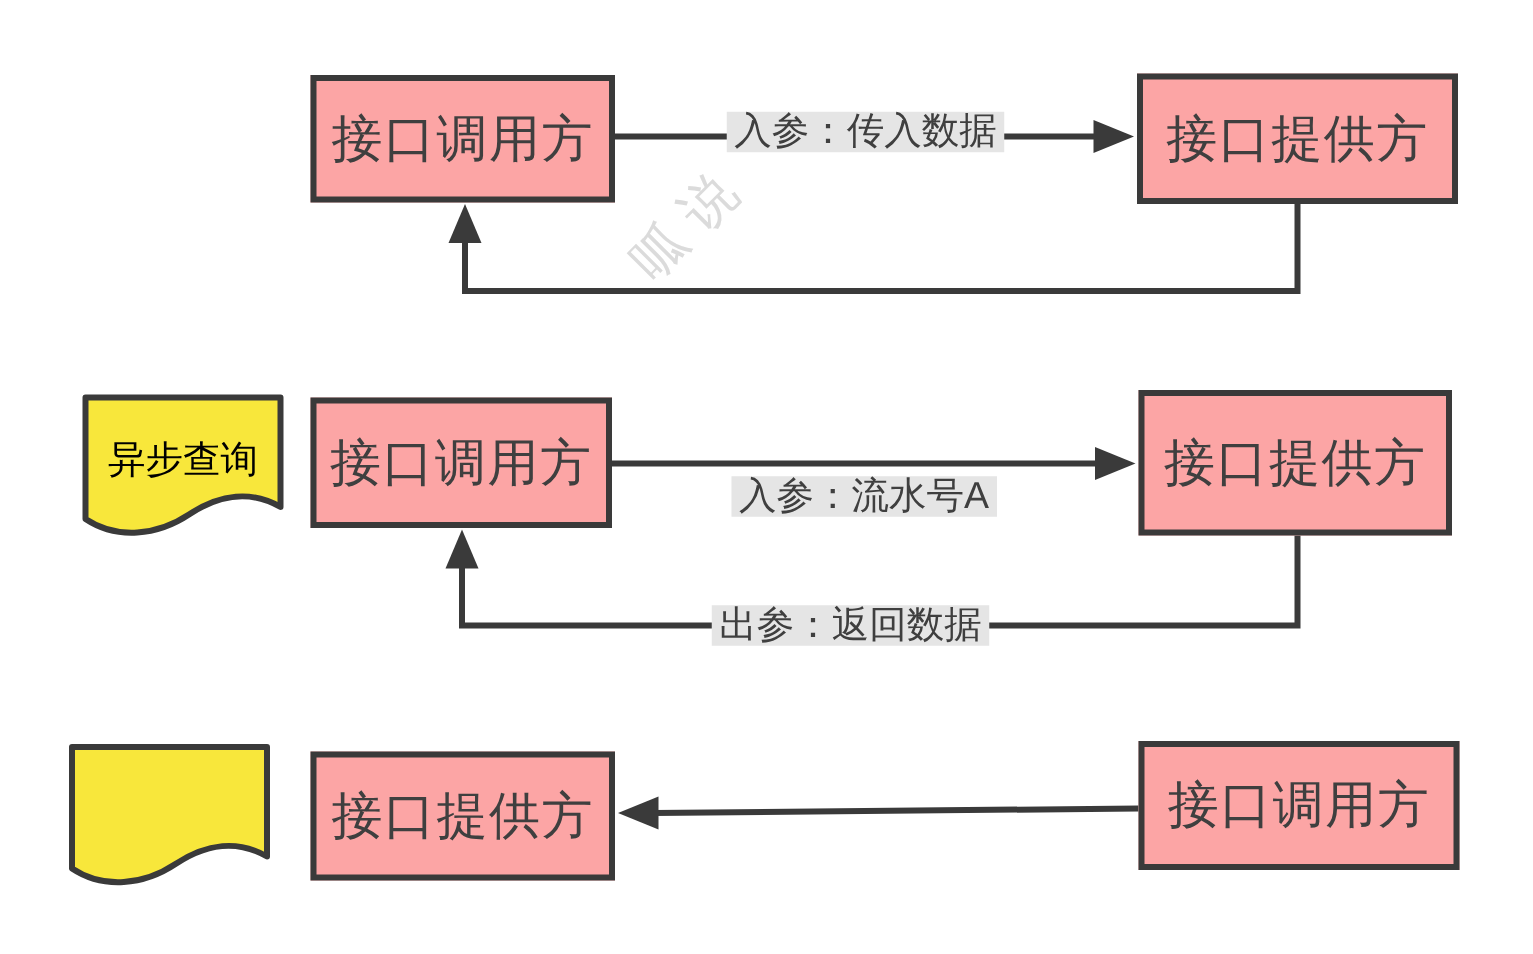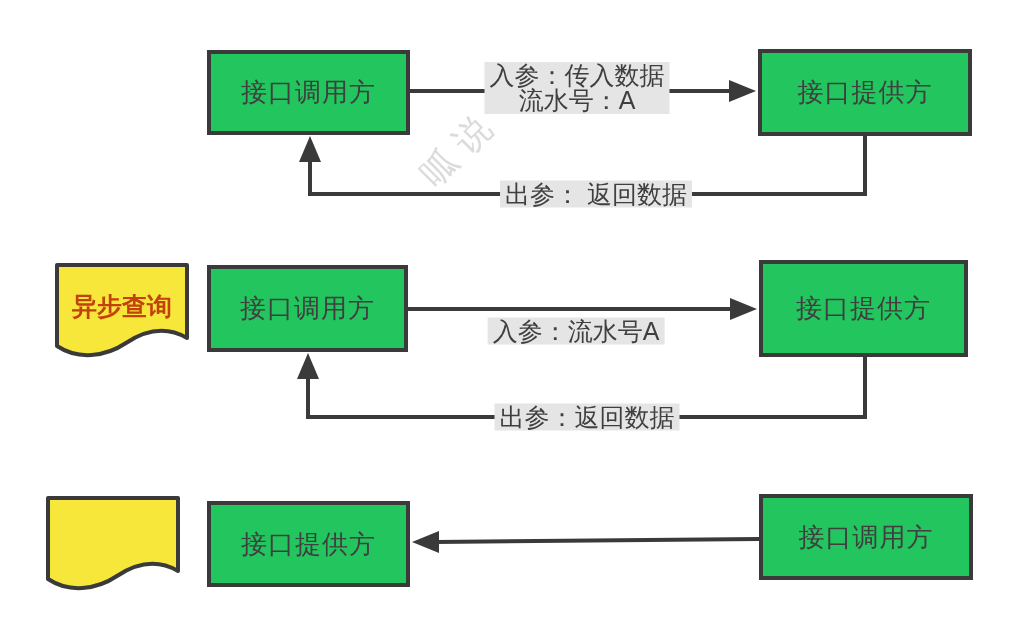--- a/index.html
+++ b/index.html
@@ -8,44 +8,43 @@
     width:1022px; height:636px;
     background:#ffffff;
     overflow:hidden;
     font-family:"Liberation Sans", sans-serif;
     color:#3F3F3F;
   }
   svg.wires { position:absolute; left:0; top:0; width:1022px; height:636px; }
   .box {
     position:absolute;
     box-sizing:border-box;
-    background:#22c55e;
+    background:#fca5a5;
     border:4px solid #3A3A3A;
     display:flex; align-items:center; justify-content:center;
-    font-size:26px;
+    font-size:34px;
     color:#3F3F3F;
     letter-spacing:1px;
   }
   .edge-label {
     position:absolute;
     transform:translate(-50%,-50%);
     background:#e5e5e5;
     font-size:25px;
     line-height:25px;
     white-space:nowrap;
     text-align:center;
     padding:1px 5px;
   }
   .note-label {
     position:absolute;
     transform:translate(-50%,-50%);
     font-size:25px;
     white-space:nowrap;
-    color:#c2410c;
-    font-weight:bold;
+    color:#000000;
   }
   .watermark {
     position:absolute;
     left:460px; top:148px;
     transform:translate(-50%,-50%) rotate(-45deg);
     font-size:36px;
     letter-spacing:10px;
     color:#D8D8D8;
     opacity:0.9;
     pointer-events:none;
@@ -82,26 +81,24 @@
       <path d="M48,498 H178 V571 C159,560 138,562 117,576 C96,590 69,593 48,579 Z"></path>
     </g>
   </svg>
 
   <div class="watermark">呱说</div>
 
   <div class="box" style="left:207px; top:50px;  width:203px; height:85px;">接口调用方</div>
   <div class="box" style="left:758px; top:49px;  width:214px; height:87px;">接口提供方</div>
   <div class="edge-label" style="left:577px; top:88px;">
     <div>入参：传入数据</div>
-    <div>流水号：A</div>
   </div>
-  <div class="edge-label" style="left:596px; top:194px;">出参： 返回数据</div>
 
   <div class="note-label" style="left:122px; top:306px;">异步查询</div>
   <div class="box" style="left:207px; top:265px; width:201px; height:87px;">接口调用方</div>
   <div class="box" style="left:759px; top:260px; width:209px; height:97px;">接口提供方</div>
   <div class="edge-label" style="left:576px; top:309px;margin-top:22px;">入参：流水号A</div>
-  <div class="edge-label" style="left:587px; top:417px;">出参：返回数据</div>
+  <div class="edge-label" style="left:567px; top:417px;">出参：返回数据</div>
 
   <div class="box" style="left:207px; top:501px; width:203px; height:86px;">接口提供方</div>
   <div class="box" style="left:759px; top:494px; width:214px; height:86px;">接口调用方</div>
 
 </div>
 
 </body></html>

